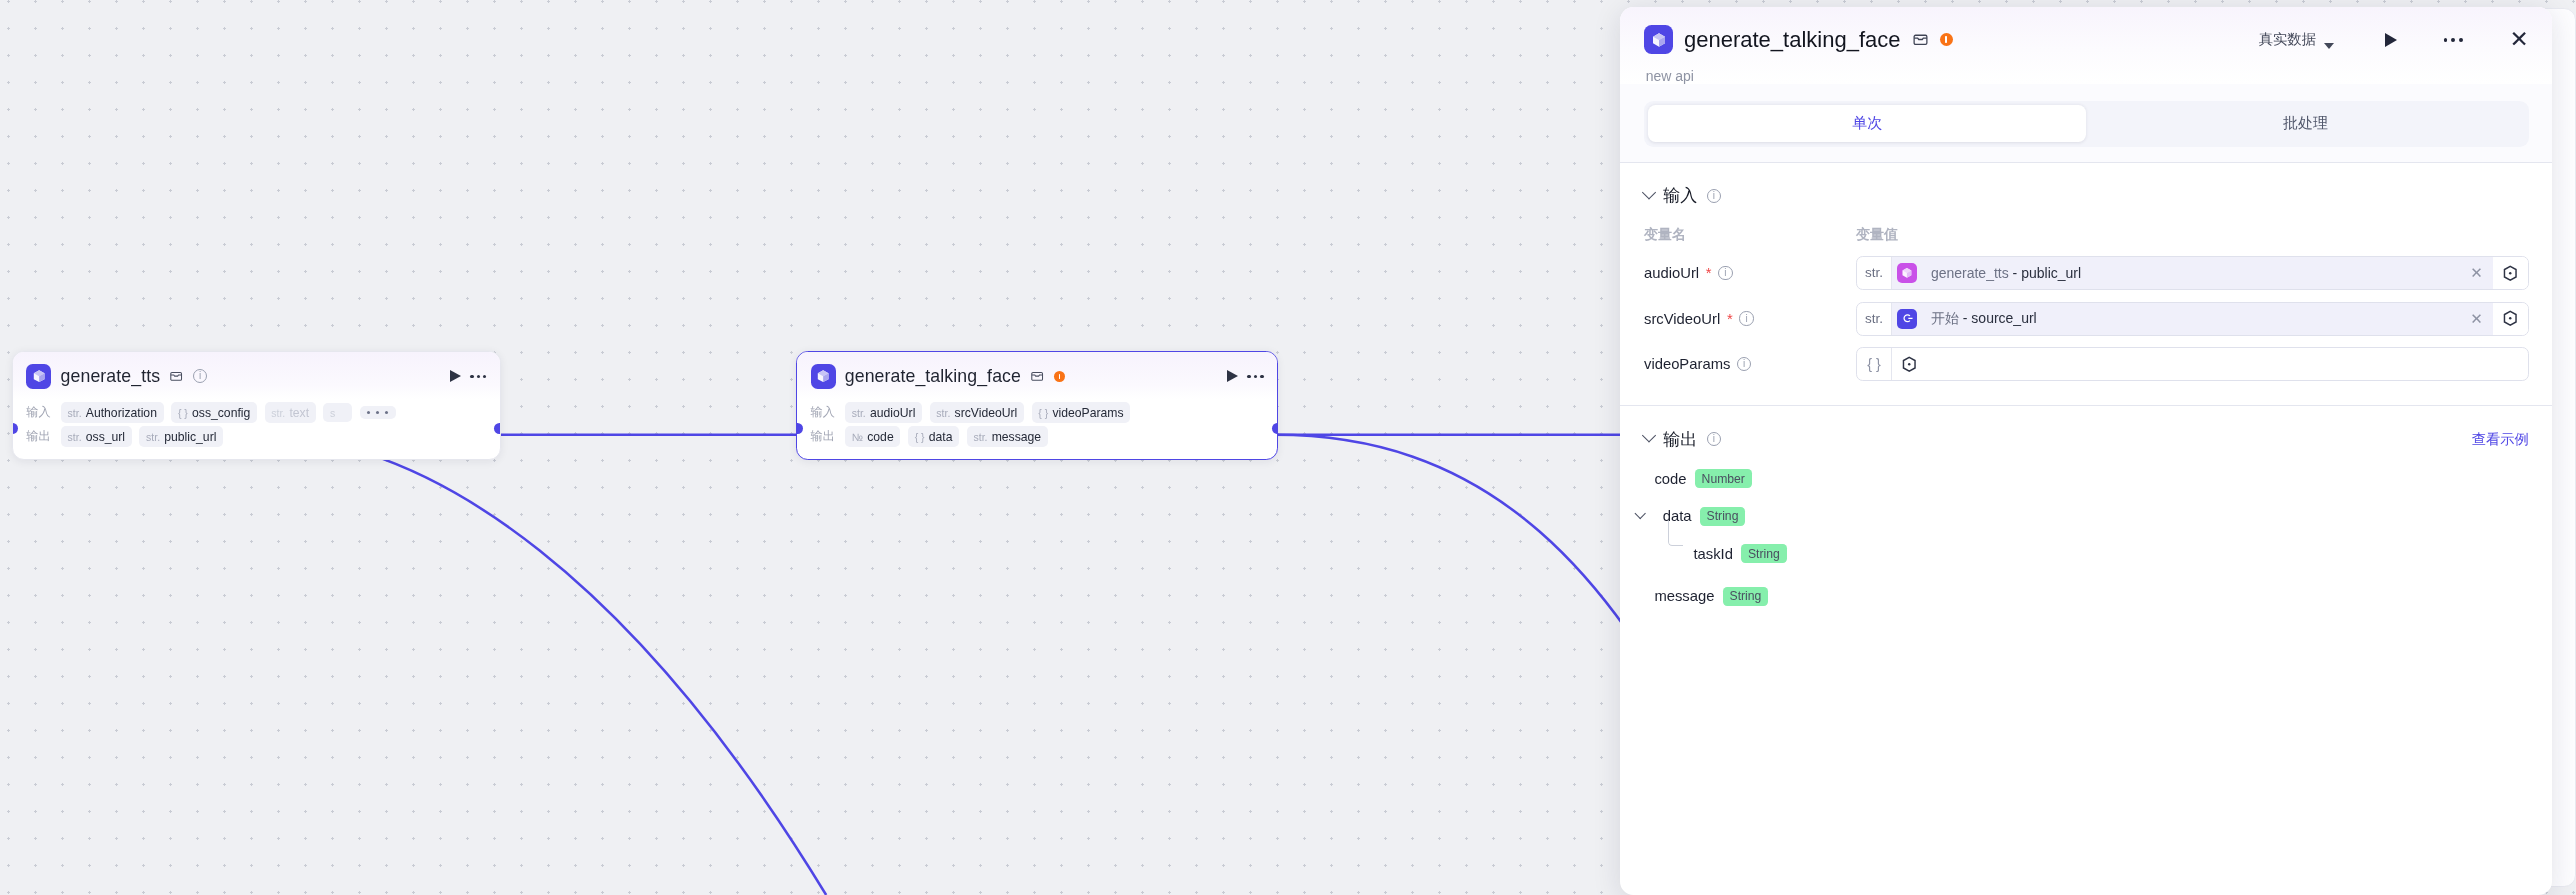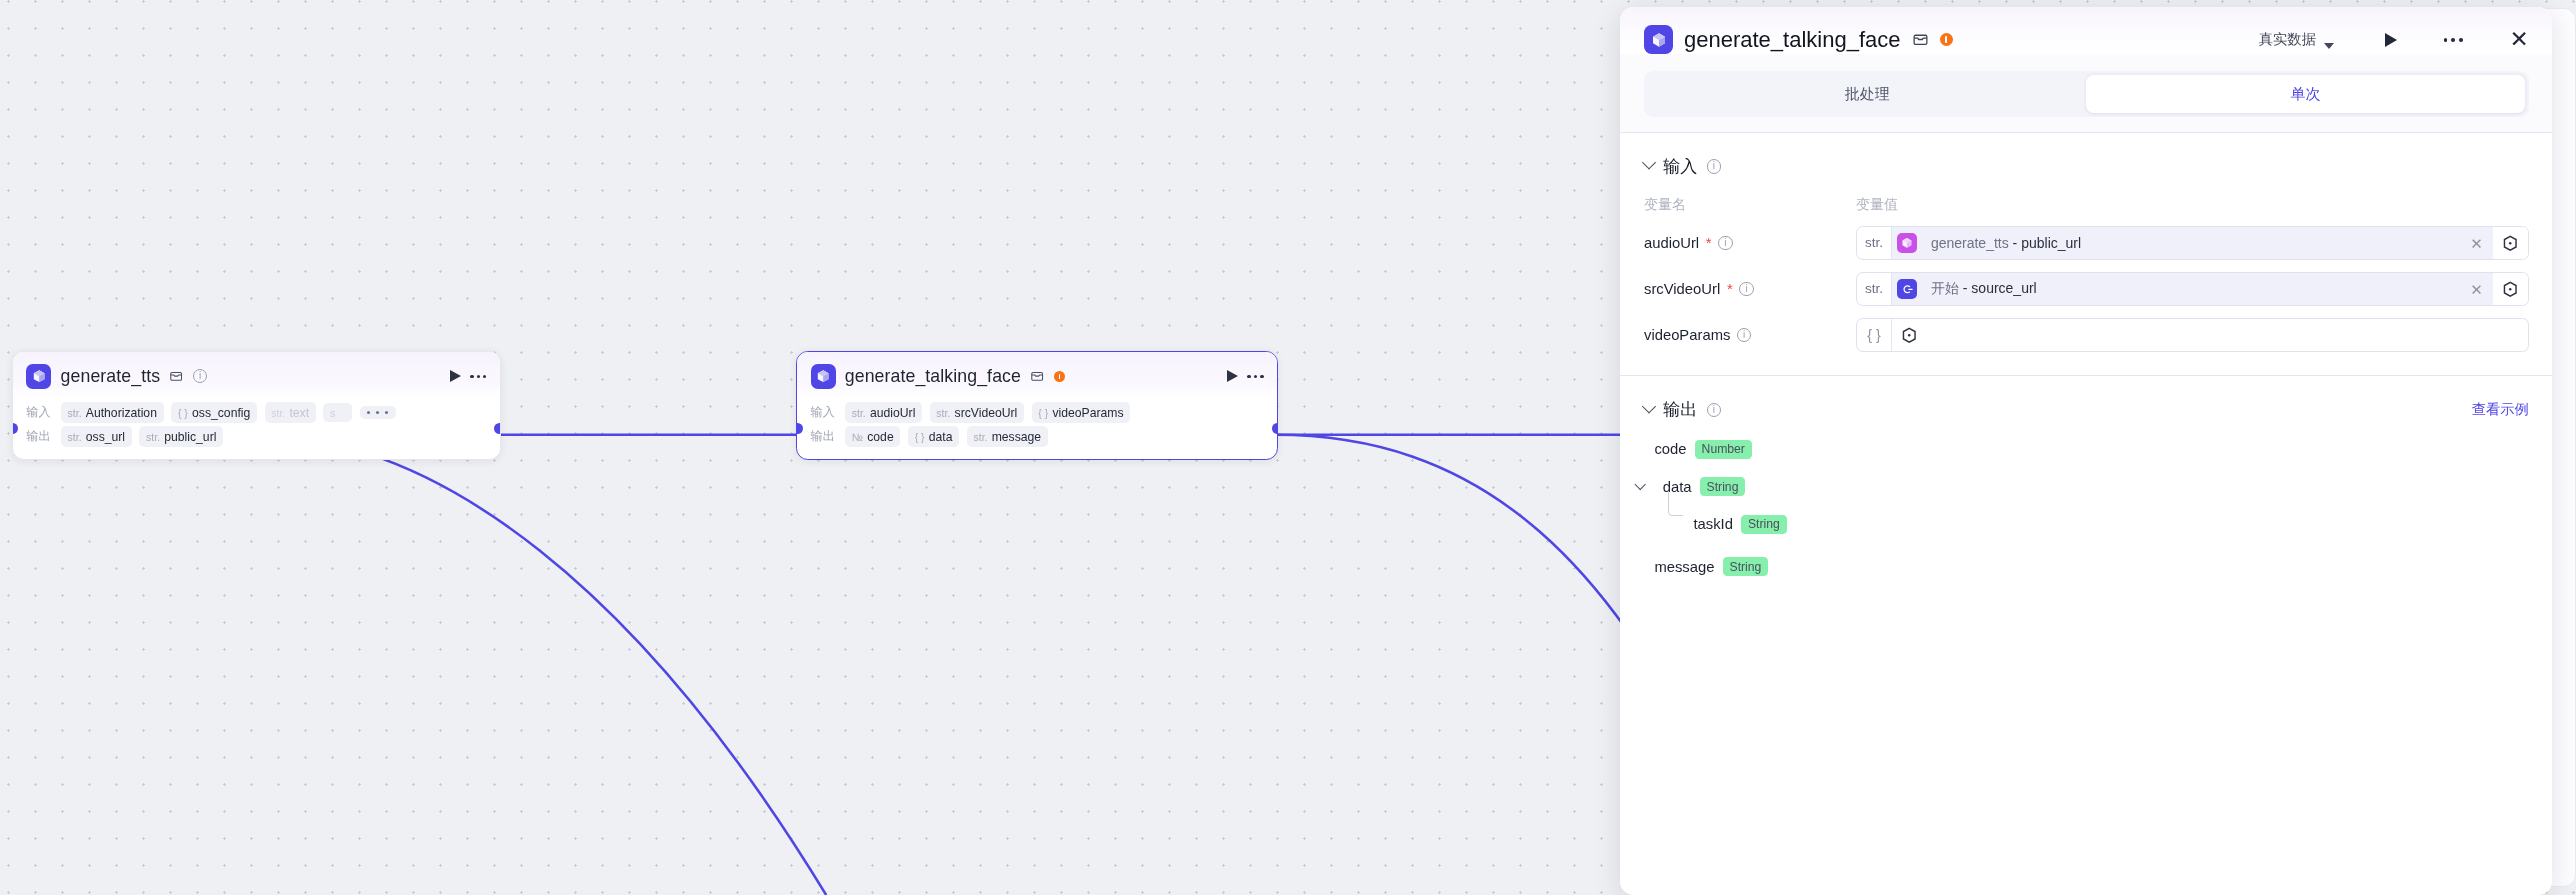--- a/index.html
+++ b/index.html
@@ -112,21 +112,21 @@
   .sect-head { display: flex; align-items: center; gap: 9.3px; padding: 22px 23.6px 0 23.6px; }
   .chev { width: 10px; height: 10px; border-right: 1.9px solid #4c5163; border-bottom: 1.9px solid #4c5163;
           transform: rotate(45deg) translate(-2.5px,-2.5px); flex: none; }
   .sect-title { font-size: 17px; color: #171b27; }
   .info-ico { width: 14.3px; height: 14.3px; border-radius: 50%; border: 1.3px solid #9aa0b0;
               display: flex; align-items: center; justify-content: center;
               font-size: 10px; color: #9aa0b0; font-style: normal; line-height: 1; flex: none; }
   .sect-head .spacer { flex: 1 1 auto; }
   .link { font-size: 14.3px; color: #4f46e5; text-decoration: none; cursor: pointer; margin-left: 28px; }
 
-  .col-heads { display: flex; padding: 18.5px 23.6px 0 23.6px; }
+  .col-heads { display: flex; padding: 18.5px 23.6px 0 23.6px; font-weight: bold; }
   .col-heads .c1 { width: 212px; font-size: 14px; color: #b0b4c1; }
   .col-heads .c2 { font-size: 14px; color: #b0b4c1; }
 
   .in-row { display: flex; align-items: center; padding: 11.8px 23.6px 0 23.6px; }
   .in-name { width: 212px; display: flex; align-items: center; gap: 6.7px;
              font-size: 14.8px; color: #1d2130; }
   .req { color: #ef4444; }
   .field {
     flex: 1 1 auto; display: flex; align-items: center;
     border: 0.8px solid #dfe1ec; border-radius: 6.7px; background: #fff; height: 34px; overflow: hidden;
@@ -339,26 +339,27 @@
         <span class="ph-play"></span>
         <span style="width:25px;"></span>
         <span class="ph-kebab">
             <i></i>
             <i></i>
             <i></i>
           </span>
         <span style="width:25px;"></span>
         <span class="ph-close">✕</span>
       </div>
+      <div class="ph-sub">new api</div>
     </div>
 
     <div class="tabs-wrap">
       <div class="tabs">
+        <div class="tab active">单次</div>
         <div class="tab">批处理</div>
-        <div class="tab active">单次</div>
       </div>
     </div>
     <div class="hr"></div>
 
     <div class="panel-body">
 
       <div class="sect-head">
         <span class="chev"></span>
         <span class="sect-title">输入</span>
         <span class="info-ico">i</span>

